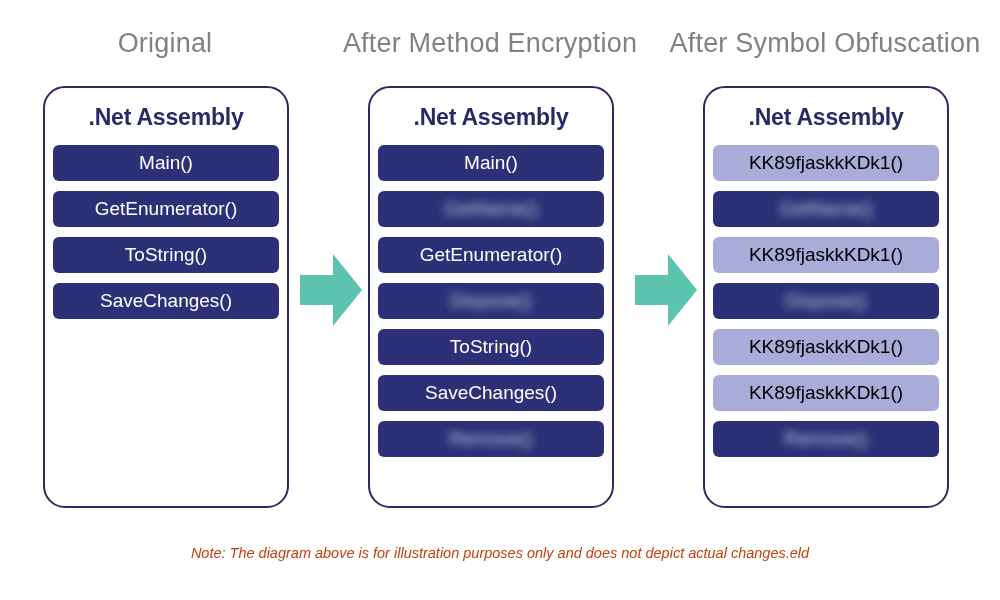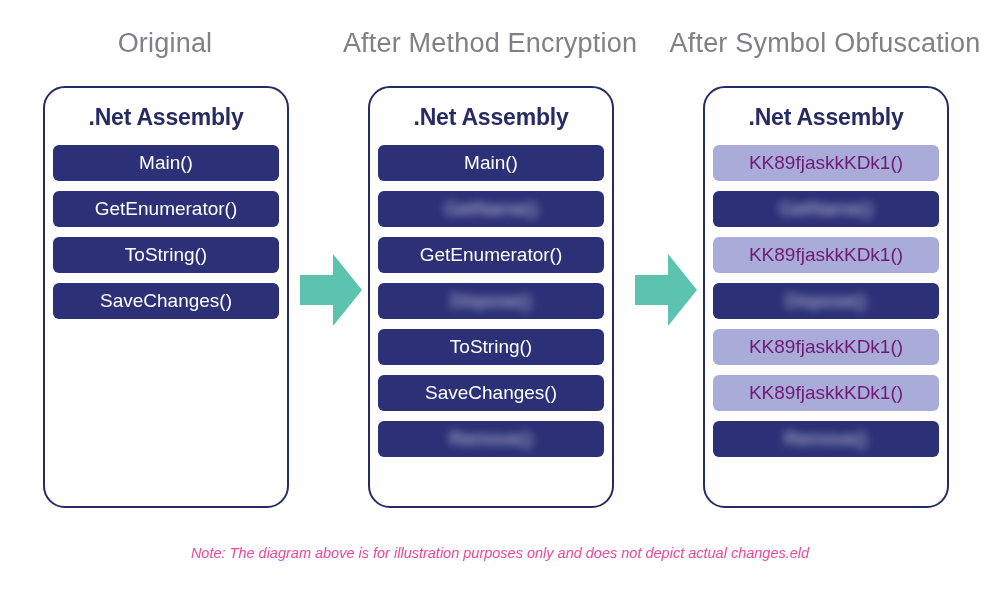--- a/index.html
+++ b/index.html
@@ -76,21 +76,21 @@
     color: #ffffff;
     background: #2c3177;
     border-radius: 6px;
     overflow: hidden;
     white-space: nowrap;
   }
 
   
   .pill.renamed {
     background: #a9abd9;
-    color: #701a75;
+    color: #000000;
   }
 
   
   .pill.encrypted span {
     display: inline-block;
     filter: blur(4.5px);
     opacity: 0.72;
   }
 
   
@@ -106,21 +106,21 @@
 
   
   .footnote {
     position: absolute;
     left: 0;
     top: 545px;
     width: 1000px;
     text-align: center;
     font-size: 14.5px;
     font-style: italic;
-    color: #ec4899;
+    color: #c2410c;
     white-space: nowrap;
   }
 </style>
 </head>
 <body>
 
 <div id="stage">
 
   <div class="col-header c1">Original</div>
   <div class="col-header c3">After Symbol Obfuscation</div>

